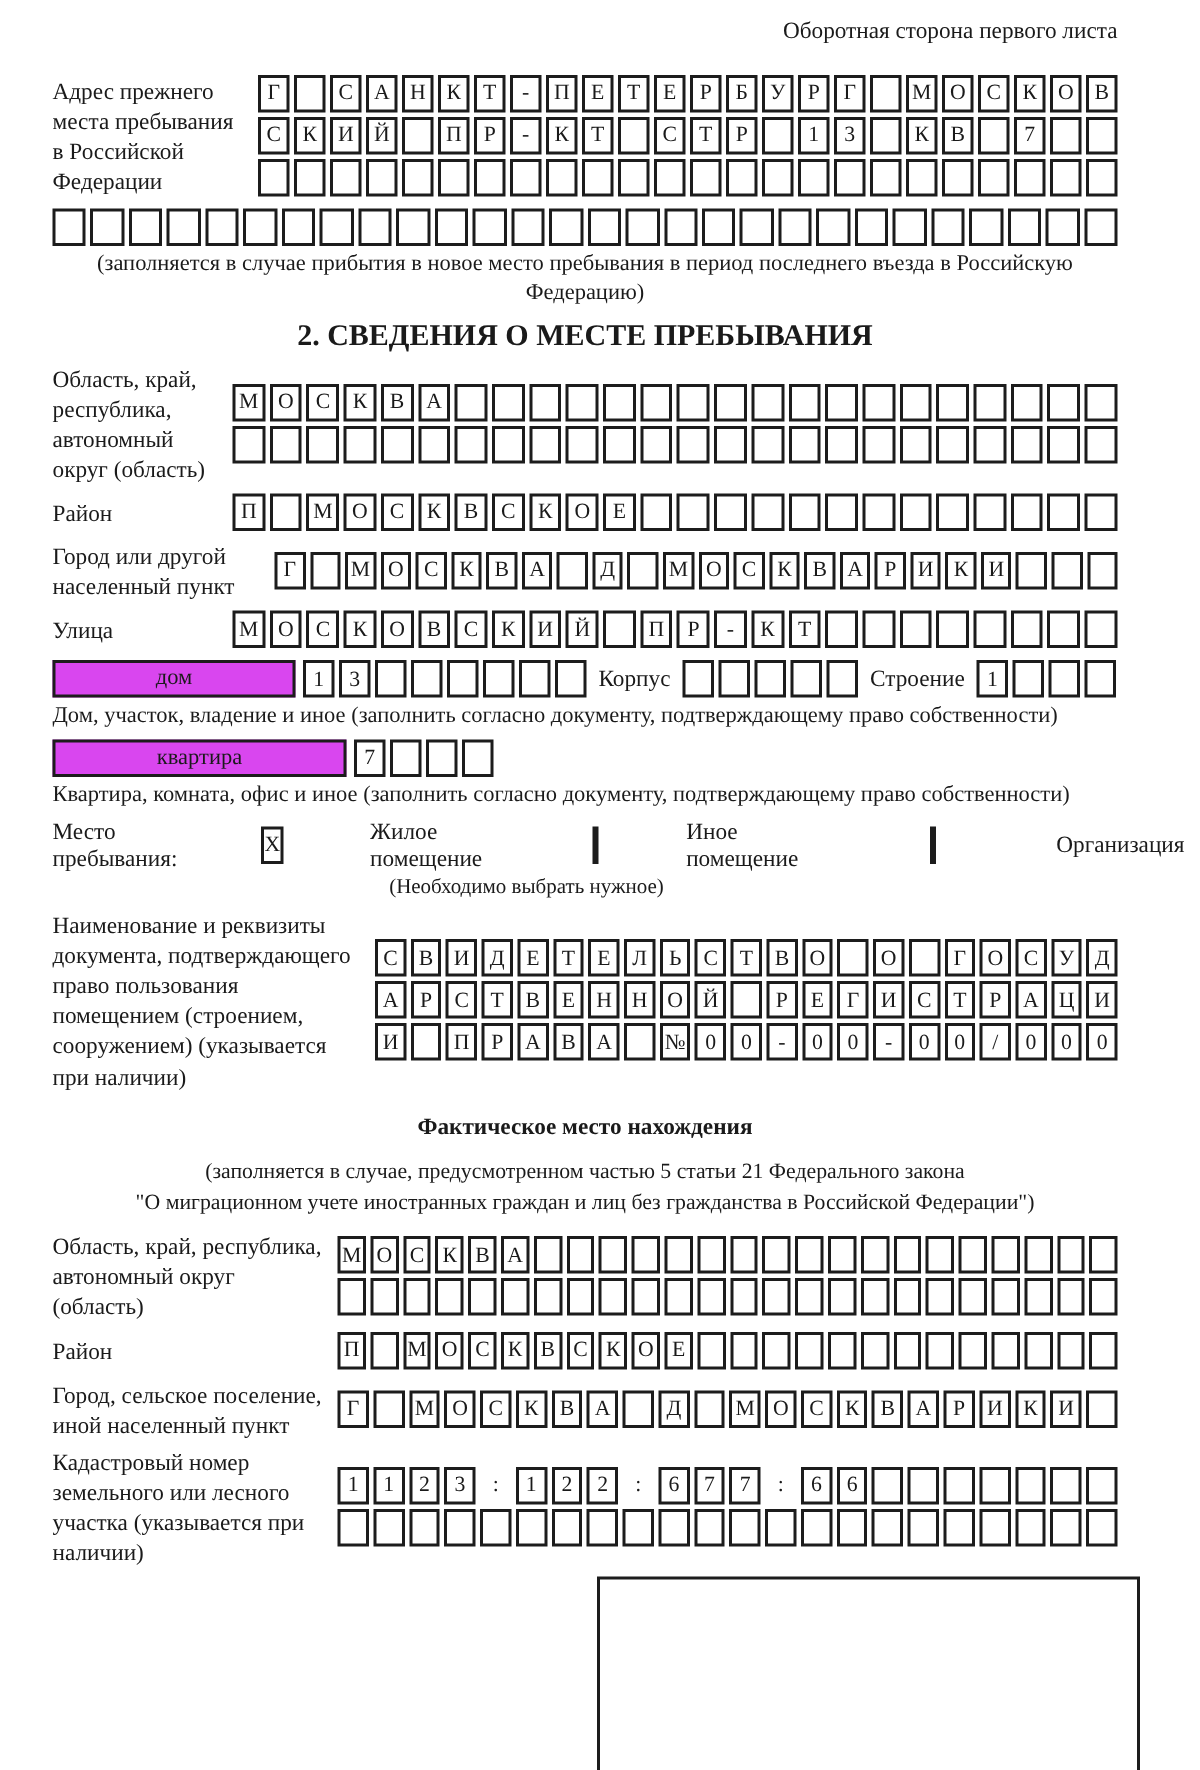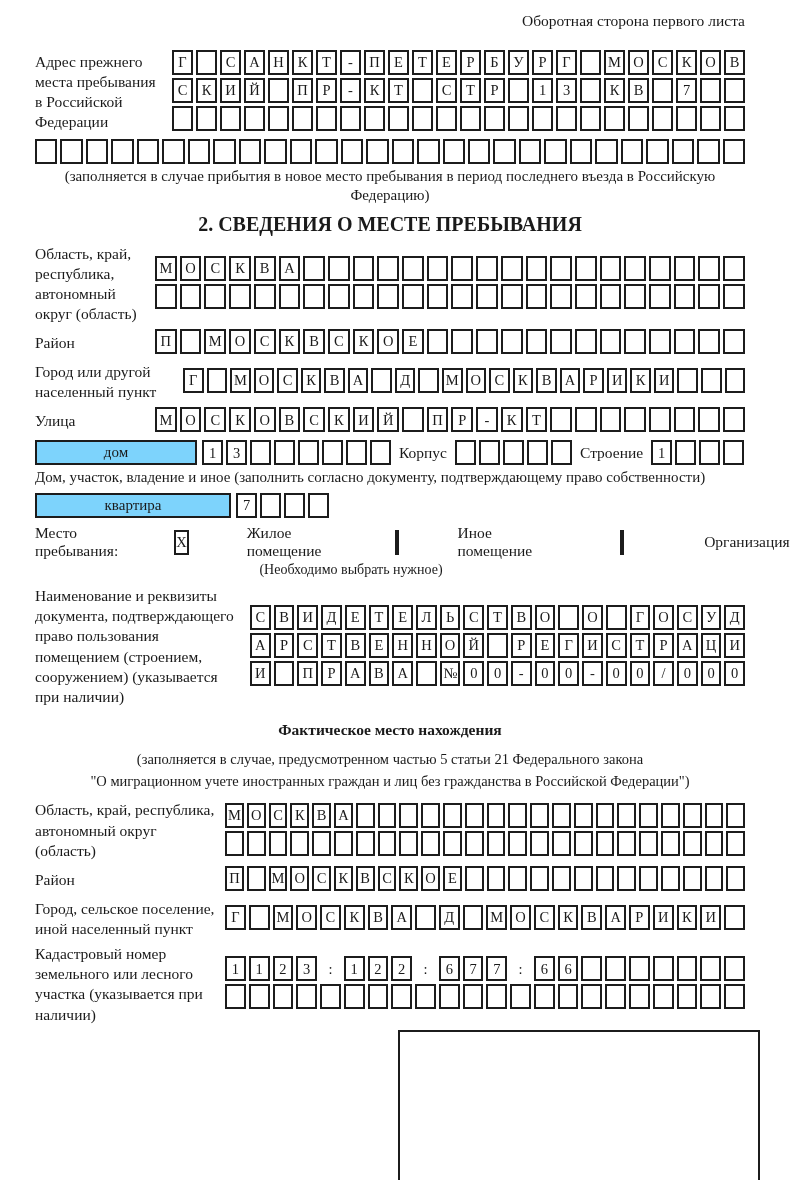--- a/index.html
+++ b/index.html
@@ -28,21 +28,21 @@
   .cell.nb{border-color:transparent;}
   .caption{font-size:15px;line-height:1.25;}
   .caption.center{text-align:center;margin:2px 0 8px 0;}
   .caption.left{margin:1px 0 6px 0;}
   h2.sec{font-size:20px;text-align:center;margin:8px 0 8px 0;font-weight:bold;}
   h3.sec{font-size:15.5px;text-align:center;margin:14px 0 10px 0;font-weight:bold;}
   .note-center{font-size:14.5px;text-align:center;line-height:1.5;margin-bottom:8px;}
   
   .inline-line{display:flex;align-items:center;gap:5px;margin-bottom:3px;}
   .widebox{border:2px solid #1c1c1c;height:25px;display:flex;align-items:center;
-    justify-content:center;font-size:15px;box-sizing:border-box;background:#7dd3fc;}
+    justify-content:center;font-size:15px;box-sizing:border-box;background:#d946ef;}
   .wb-house{width:162px;}
   .wb-apt{width:196px;}
   .cells-fixed{display:flex;gap:3px;}
   .cells-fixed .cell{flex:0 0 21px;}
   .inline-label{font-size:15.5px;white-space:nowrap;padding:0 3px;}
   
   .stay-line{display:flex;align-items:center;margin:6px 0 2px 0;font-size:15.5px;gap:48px;}
   .checkbox{width:21px;height:25px;border:2px solid #1c1c1c;display:flex;align-items:center;
     justify-content:center;font-size:14.5px;box-sizing:border-box;margin:0 10px 0 8px;background:#fff;}
   .stay-note{font-size:14px;text-align:center;width:240px;margin:0 0 8px 196px;}
@@ -360,20 +360,21 @@
 
   <div class="inline-line">
     <div class="widebox wb-apt">квартира</div>
     <div class="cells-fixed">
         <div class="cell">7</div>
         <div class="cell"></div>
         <div class="cell"></div>
         <div class="cell"></div>
       </div>
   </div>
+  <div class="caption left">Квартира, комната, офис и иное (заполнить согласно документу, подтверждающему право собственности)</div>
 
   <div class="stay-line">
     <span>Место пребывания:</span>
     <span class="checkbox">X</span>
     <span>Жилое помещение</span>
     <span class="checkbox" style="margin-left:26px"></span>
     <span>Иное помещение</span>
     <span class="checkbox" style="margin-left:40px"></span>
     <span style="margin-left:22px">Организация</span>
   </div>

